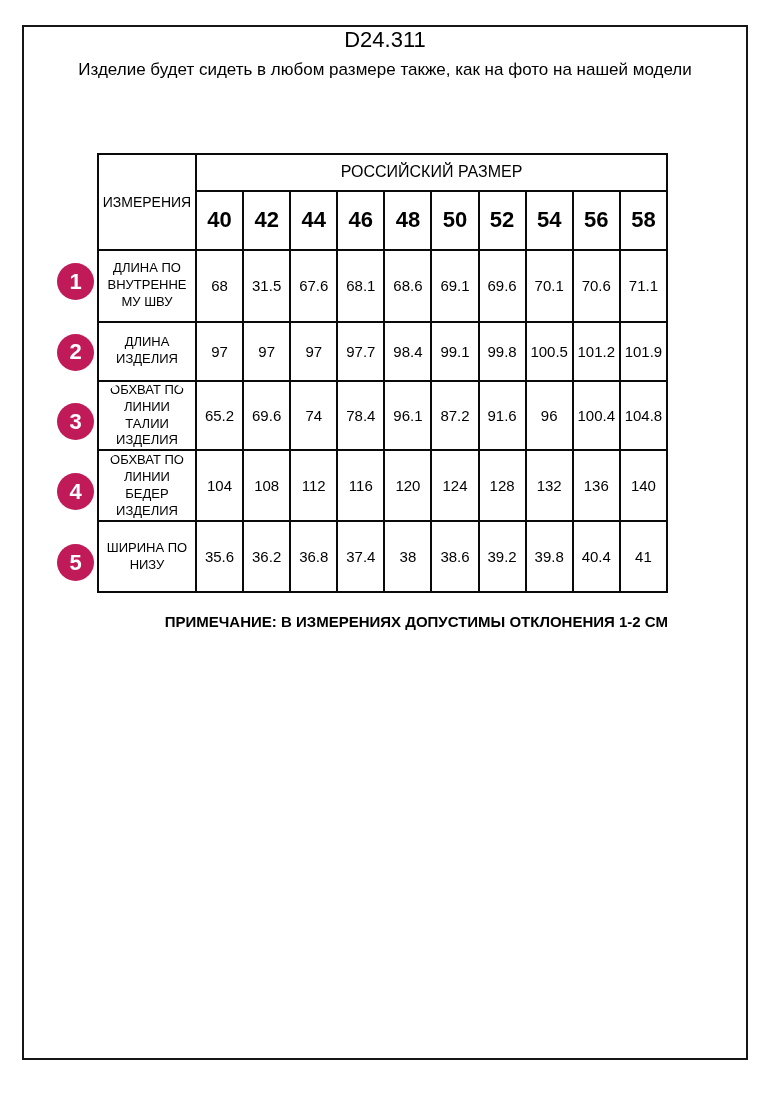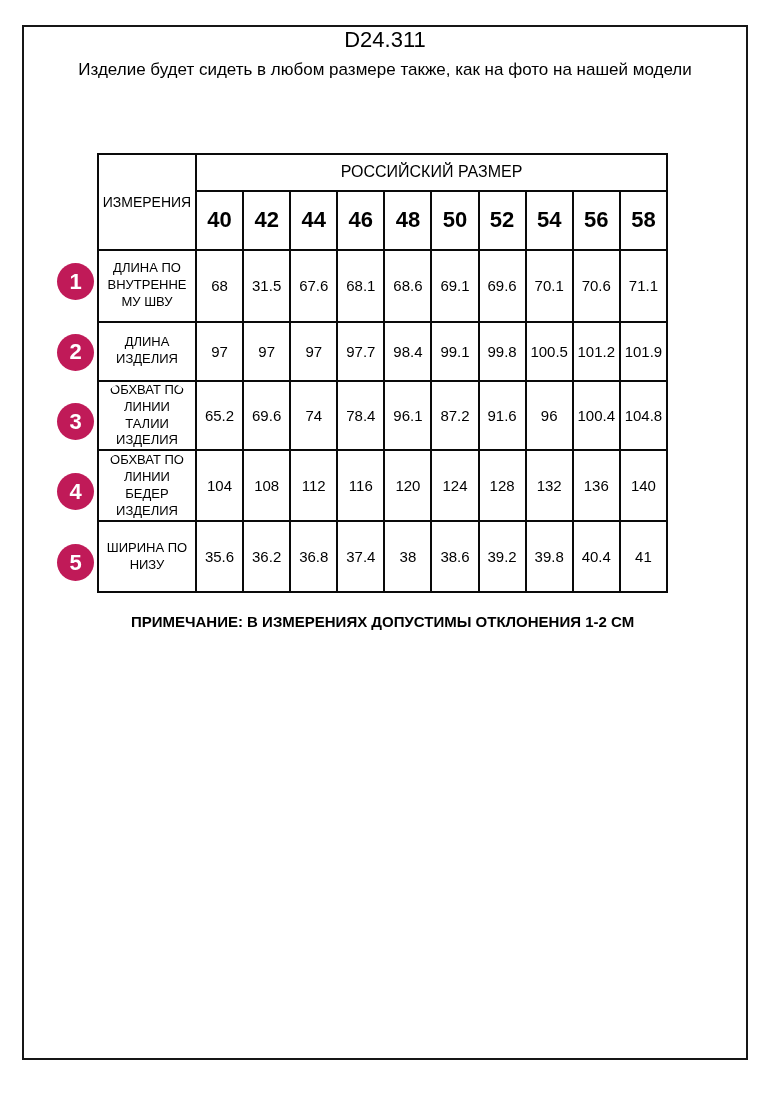--- a/index.html
+++ b/index.html
@@ -69,21 +69,21 @@
     border-radius: 50%;
     background: var(--marker-bg, #c01a58);
     color: #fff;
     font-size: 22px; font-weight: bold;
     display: flex; align-items: center; justify-content: center;
   }
 
   .footnote {
     width: 571px;
     margin: 20px 0 0 73px;
-    text-align: center;
+    text-align: right;
     font-size: 15px;
     font-weight: bold;
   }
 </style>
 </head>
 <body>
 
 <div class="frame">
 
 

